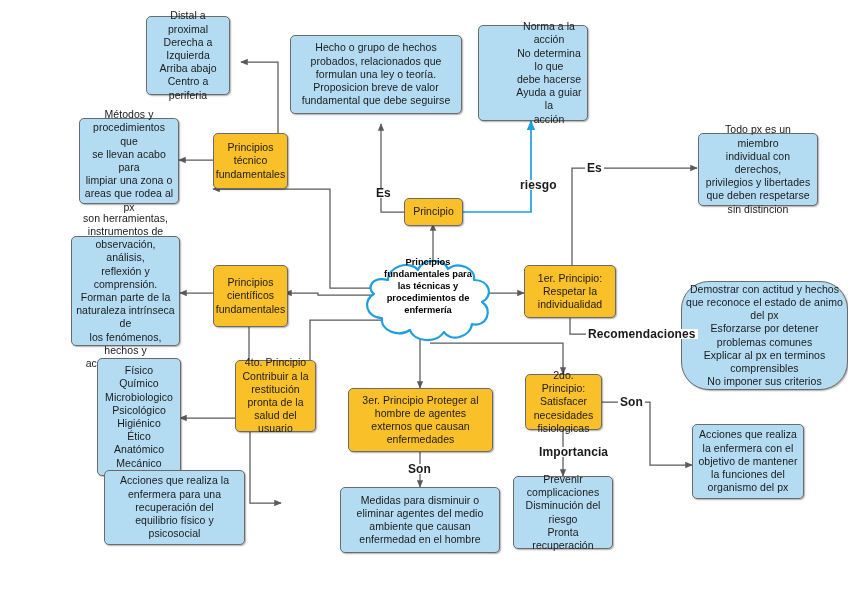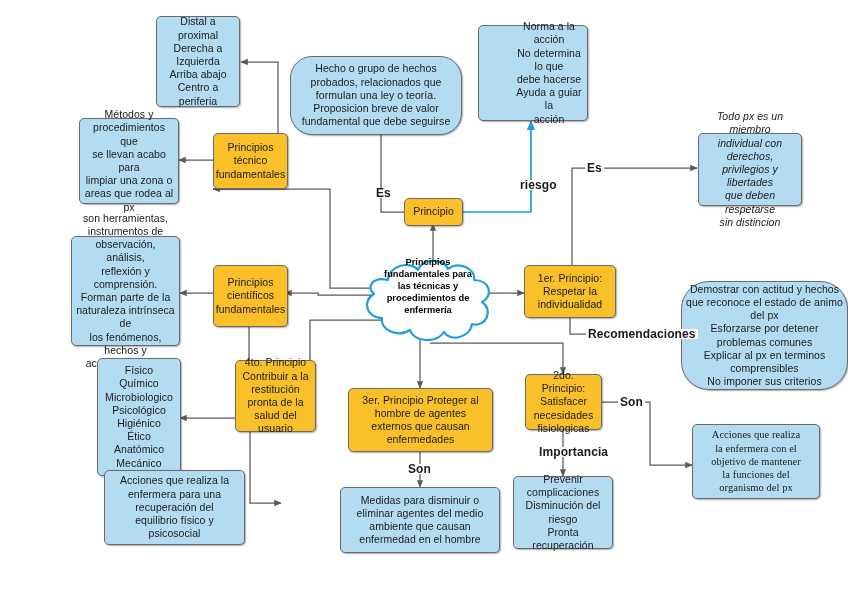--- a/index.html
+++ b/index.html
@@ -155,40 +155,40 @@
                C 78 88, 56 86, 52 74
                C 40 82, 22 74, 24 62
                C 8 62, 4 44, 16 38
                C 8 32, 14 20, 30 24 Z" fill="#ffffff" stroke="#1f9ee0" stroke-width="2.2" stroke-linejoin="round"></path>
     </svg>
     <span class="cloud-label">Principios fundamentales para
 las técnicas y procedimientos de
 enfermería</span>
   </div>
 
-  <div class="node blue" style="left:156px; top:16px; width:84px; height:91px;">Distal a proximal
+  <div class="node blue" style="left:146px; top:16px; width:84px; height:79px;">Distal a proximal
 Derecha a
 Izquierda
 Arriba abajo
 Centro a
 periferia</div>
 
-  <div class="node blue" style="left:290px; top:56px; width:172px; height:79px;border-radius:22px;">Hecho o grupo de hechos
+  <div class="node blue" style="left:290px; top:35px; width:172px; height:79px;">Hecho o grupo de hechos
 probados, relacionados que
 formulan una ley o teoría.
 Proposicion breve de valor
 fundamental que debe seguirse</div>
 
   <div class="node blue" style="left:478px; top:25px; width:110px; height:96px;padding-left:36px;">Norma a la acción
 No determina lo que
 debe hacerse
 Ayuda a guiar la
 acción</div>
 
-  <div class="node blue" style="left:698px; top:133px; width:104px; height:73px;font-style:italic;">Todo px es un miembro
+  <div class="node blue" style="left:698px; top:133px; width:120px; height:73px;">Todo px es un miembro
 individual con derechos,
 privilegios y libertades
 que deben respetarse
 sin distincion</div>
 
   <div class="node blue" style="left:79px; top:118px; width:100px; height:86px;">Métodos y
 procedimientos que
 se llevan acabo para
 limpiar una zona o
 areas que rodea al
@@ -244,21 +244,21 @@
   <div class="node orange" style="left:348px; top:388px; width:145px; height:64px;">3er. Principio Proteger al
 hombre de agentes
 externos  que causan
 enfermedades</div>
 
   <div class="node orange" style="left:525px; top:374px; width:77px; height:56px;">2do. Principio:
 Satisfacer
 necesidades
 fisiologicas</div>
 
-  <div class="node blue" style="left:692px; top:424px; width:128px; height:75px;font-family:Liberation Serif, serif;">Acciones que realiza
+  <div class="node blue" style="left:692px; top:424px; width:112px; height:75px;">Acciones que realiza
 la enfermera con el
 objetivo de mantener
 la funciones del
 organismo del px</div>
 
   <div class="node blue" style="left:104px; top:470px; width:141px; height:75px;">Acciones que realiza la
 enfermera para una
 recuperación del
 equilibrio físico y
 psicosocial</div>

